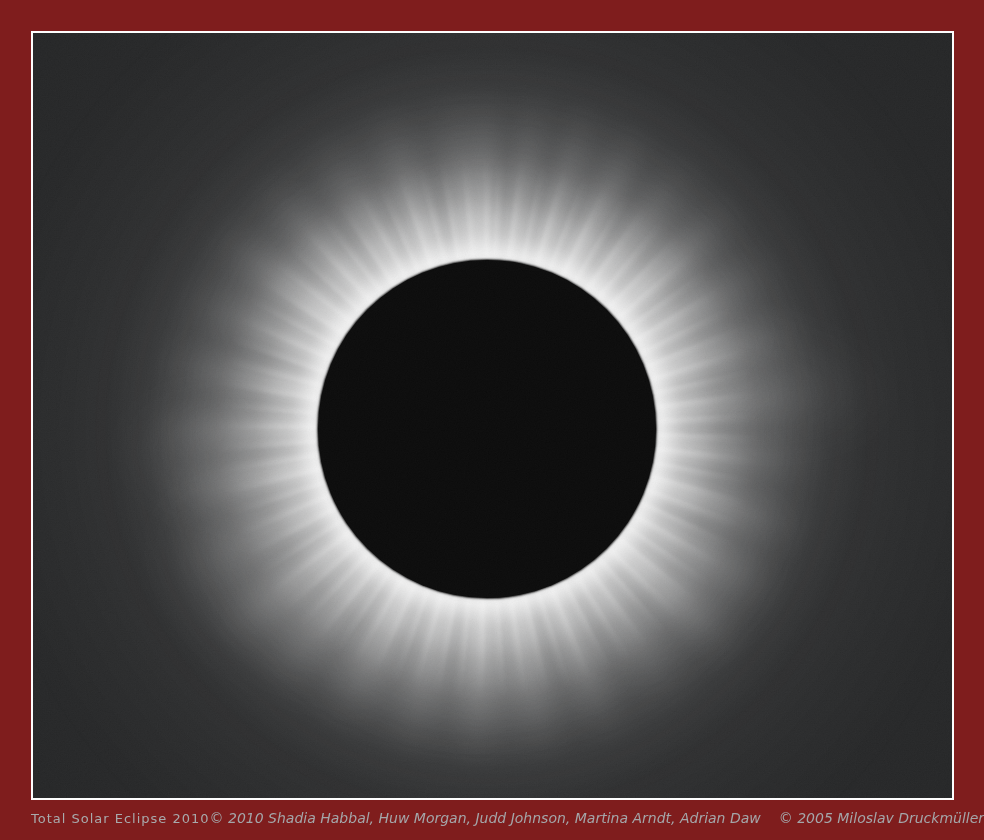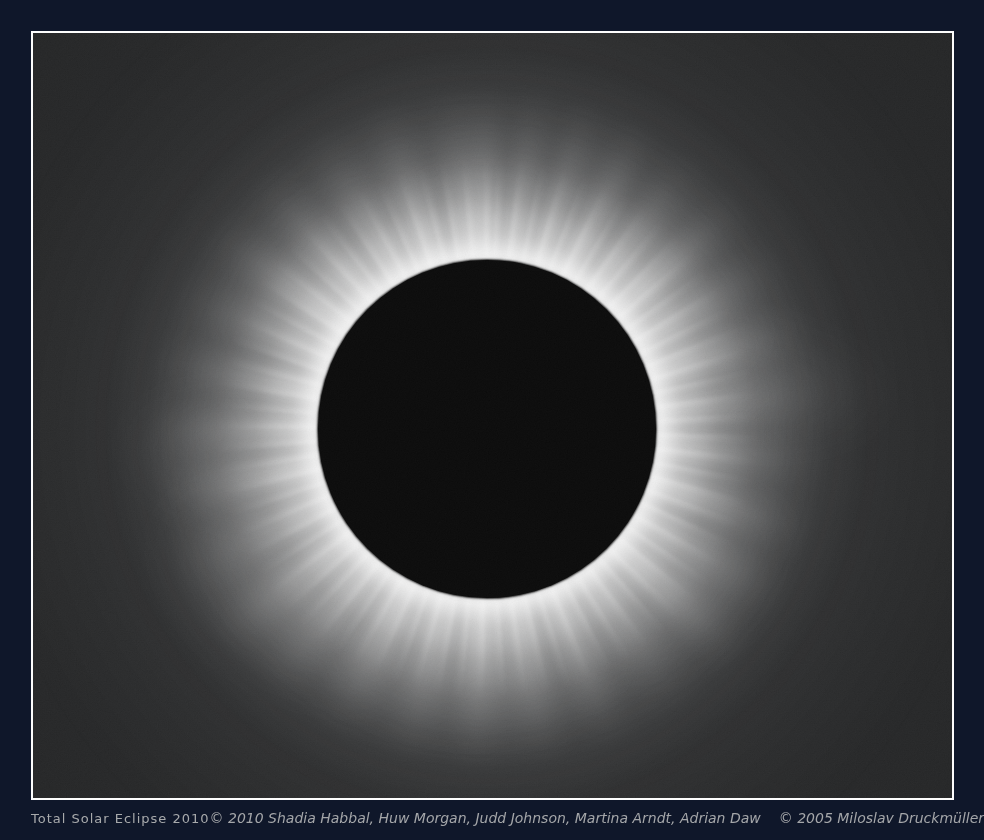--- a/index.html
+++ b/index.html
@@ -8,21 +8,21 @@
     width: 984px;
     height: 840px;
     overflow: hidden;
     background: #4b4d50;
     font-family: "DejaVu Sans", "Liberation Sans", sans-serif;
   }
   .page {
     position: relative;
     width: 984px;
     height: 840px;
-    background: #0f172a;
+    background: #7f1d1d;
   }
   
   .photo-frame {
     position: absolute;
     left: 31px;
     top: 31px;
     width: 923px;
     height: 769px;
     border: 2px solid #fdfdfd;
     box-sizing: border-box;

